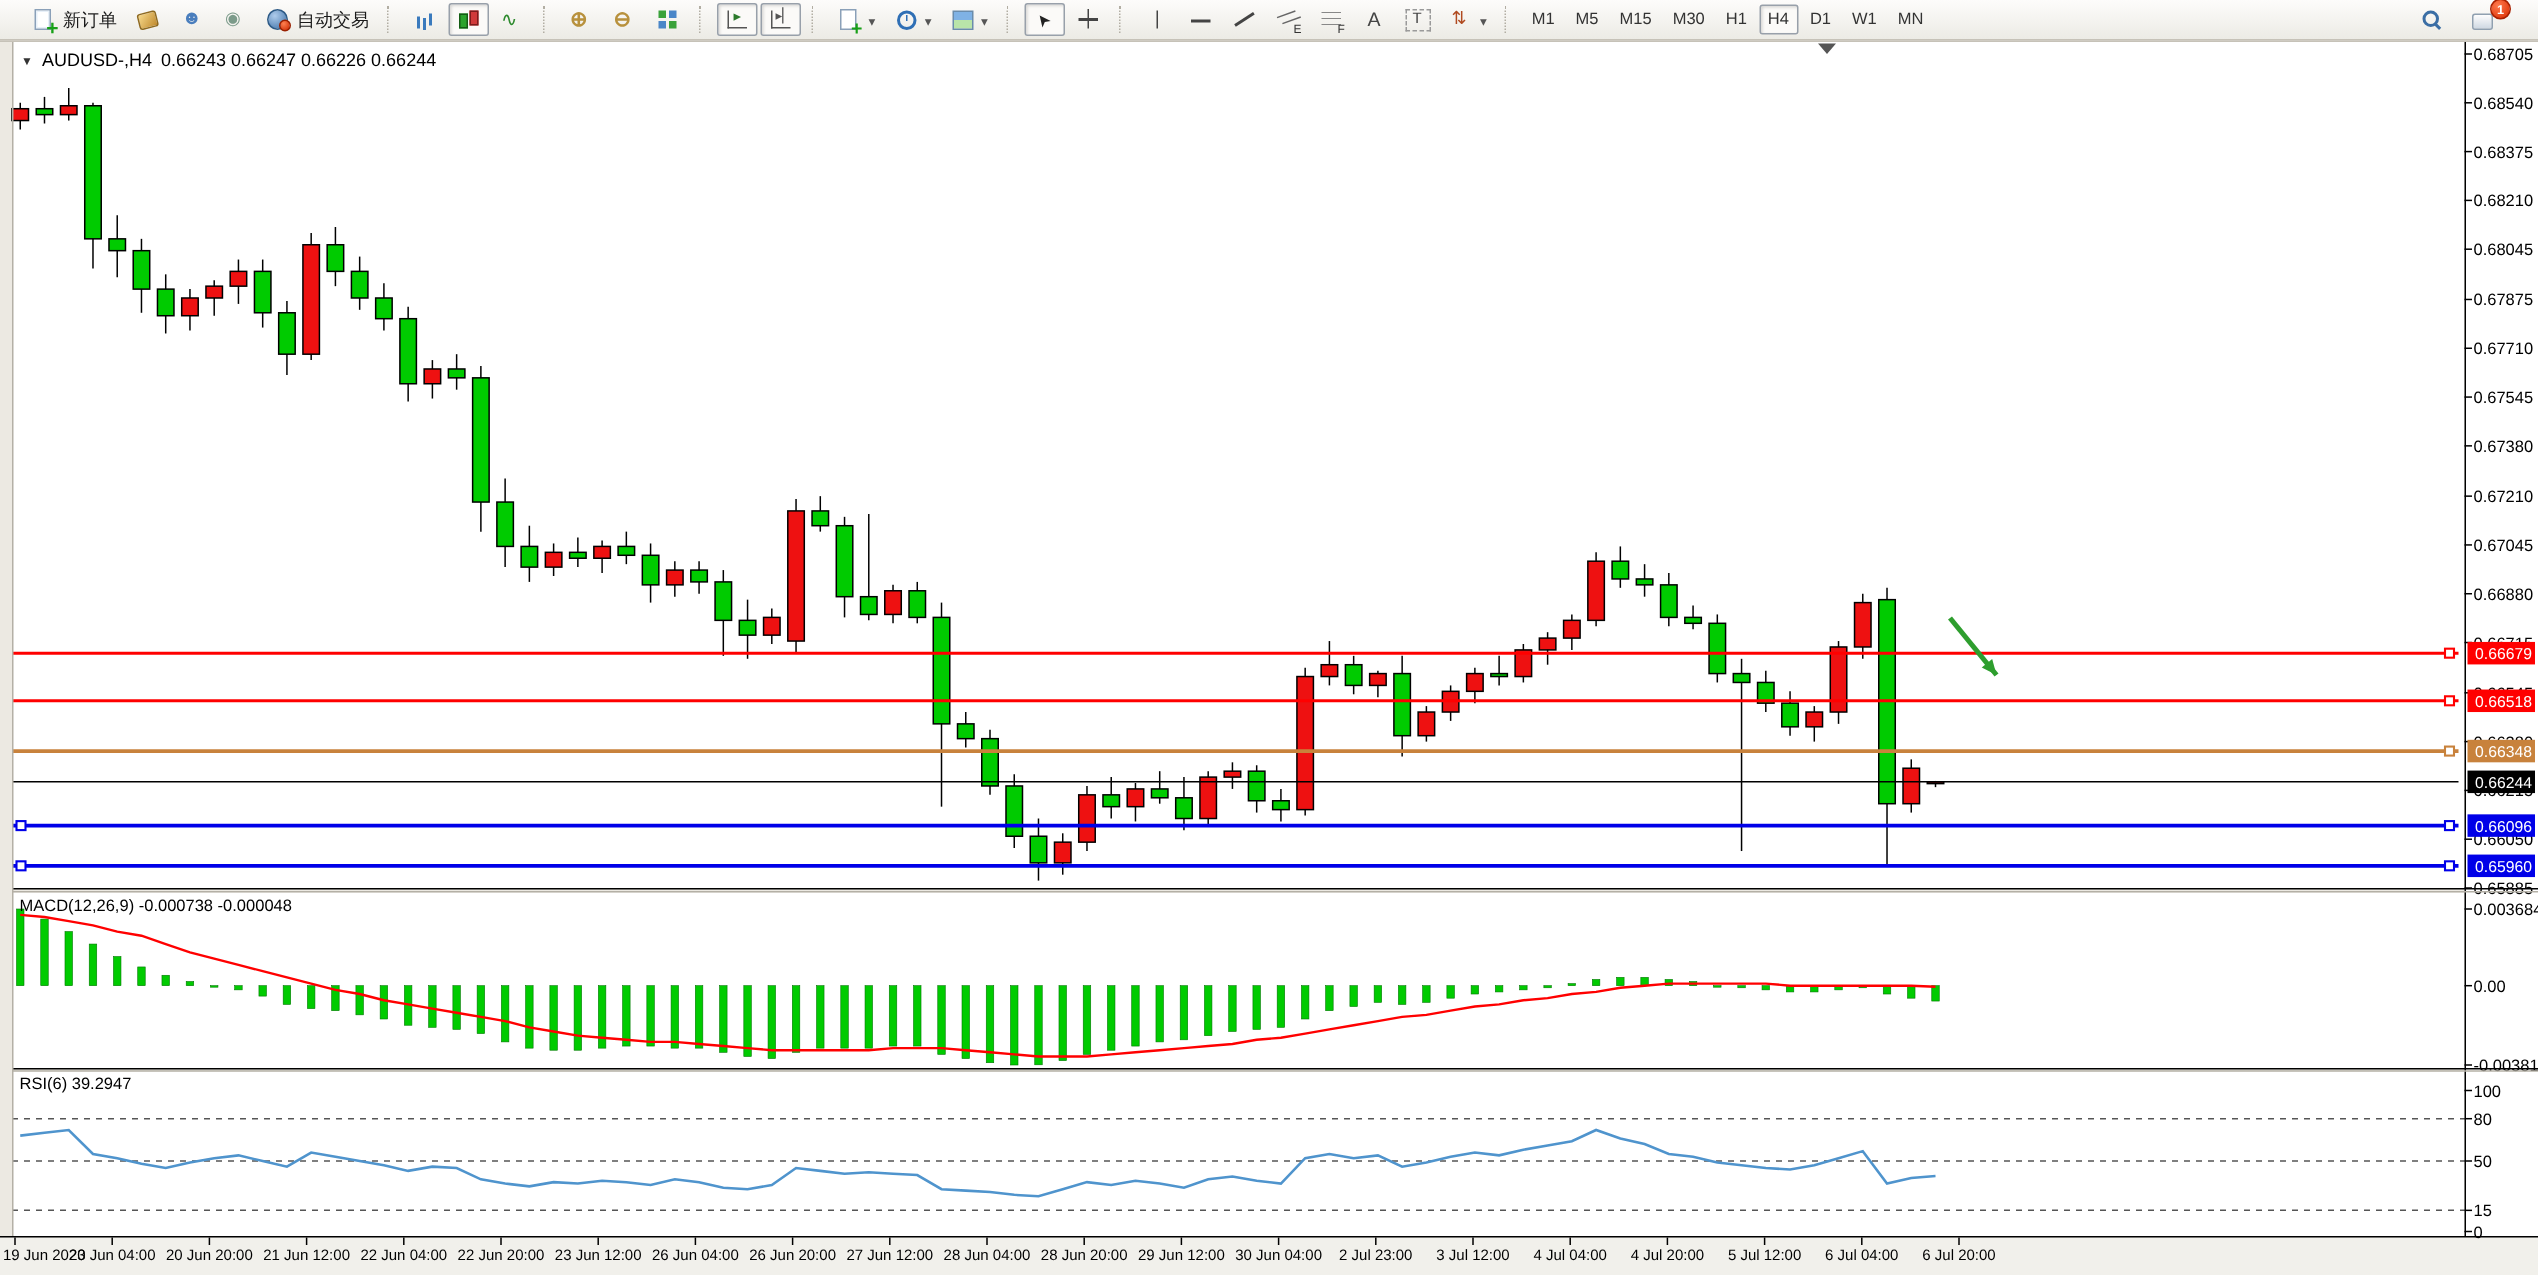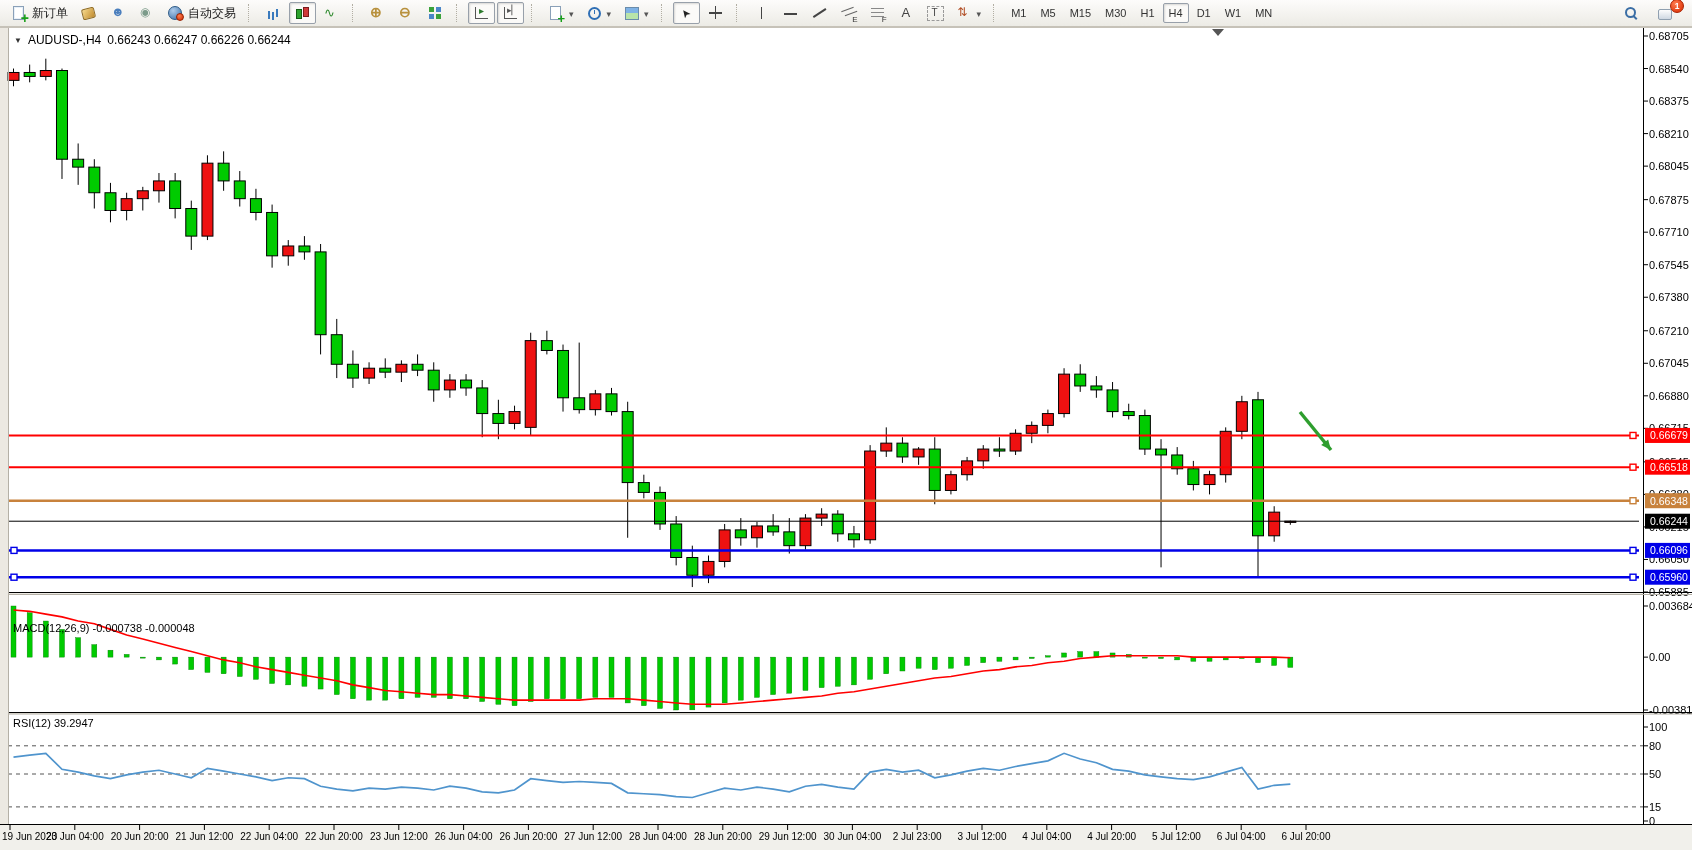--- a/index.html
+++ b/index.html
@@ -1,20 +1,20 @@
 <!DOCTYPE html>
 <html><head>
 <meta charset="utf-8">
 <style>
   html,body{margin:0;padding:0;}
   body{width:1692px;height:850px;background:#ece9e2;overflow:hidden;
        font-family:"Liberation Sans",sans-serif;position:relative;}
   
   .toolbar{position:absolute;left:0;top:0;width:1692px;height:27px;box-sizing:border-box;
-    display:flex;align-items:center;padding:0 6px;gap:2px;
+    display:flex;align-items:center;padding:0 16px;gap:2px;
     background:linear-gradient(#fdfcfb,#ecebe5);border-bottom:1px solid #c6c2b8;z-index:5;}
   .tb-btn{display:inline-flex;align-items:center;gap:4px;height:22px;padding:1px 4px;
     border:1px solid transparent;border-radius:2px;background:transparent;
     font:12px "Liberation Sans",sans-serif;color:#1a1a1a;cursor:default;}
   .tb-btn.pressed{border-color:#98a0aa;background:#fbfaf8;box-shadow:inset 1px 1px 2px rgba(0,0,0,.14);text-align:right;}
   .tf-btn{font:11px "Liberation Sans",sans-serif;color:#333;height:20px;padding:1px 5px;}
   .sep{width:4px;height:18px;border-left:1px dotted #b2aea3;margin:0 5px;}
   .tb-right{margin-left:auto;display:flex;align-items:center;gap:8px;padding-right:6px;}
   .caret::before{content:"▾";font-size:9px;color:#555;}
   
@@ -69,21 +69,21 @@
   .i-search::after{content:"";position:absolute;left:11px;top:10px;width:2px;height:5px;background:#3b6ea5;transform:rotate(-45deg);}
   .i-chat::before{content:"";position:absolute;left:0;top:4px;width:12px;height:9px;border:1px solid #90a0b0;border-radius:2px;
      background:linear-gradient(#fdfdfd,#cfd8e2);}
   .badge{position:absolute;right:-5px;top:-4px;width:12px;height:12px;border-radius:50%;
      background:radial-gradient(circle at 35% 30%,#ff7a4d,#d92b00);color:#fff;
      font:bold 8.5px "Liberation Sans",sans-serif;line-height:12px;text-align:center;border:1px solid #a82000;}
   
   .overlay{position:absolute;z-index:3;color:#000;white-space:nowrap;}
   #title-overlay{left:14px;top:33px;font-size:12px;display:flex;align-items:center;gap:6px;}
   #title-overlay .tri{font-size:8px;color:#333;}
-  #macd-label{left:13px;top:598px;font-size:11px;margin-top:24px;}
+  #macd-label{left:13px;top:598px;font-size:11px;}
   #rsi-label{left:13px;top:717px;font-size:11px;}
   #chart-svg{position:absolute;left:0;top:0;z-index:1;}
 </style>
 </head>
 <body>
 
 <div class="toolbar">
   <button class="tb-btn">
     <span class="icon i-neworder"></span>
     <span>新订单</span>
@@ -577,13 +577,13 @@
     <line x1="1300" y1="412" x2="1331" y2="450" stroke="#2E9E2E" stroke-width="3.4"></line>
     <polygon points="1331,450 1321.175380407737,445.05259160091623 1328.126485270196,439.3819534236471" fill="#2E9E2E"></polygon>
   </svg>
 
 <div class="overlay" id="title-overlay">
   <span class="tri">▼</span>
   <span>AUDUSD-,H4</span>
   <span>0.66243 0.66247 0.66226 0.66244</span>
 </div>
 <div class="overlay" id="macd-label">MACD(12,26,9) -0.000738 -0.000048</div>
-<div class="overlay" id="rsi-label">RSI(12) 39.2947</div>
+<div class="overlay" id="rsi-label">RSI(6) 39.2947</div>
 
 </body></html>

